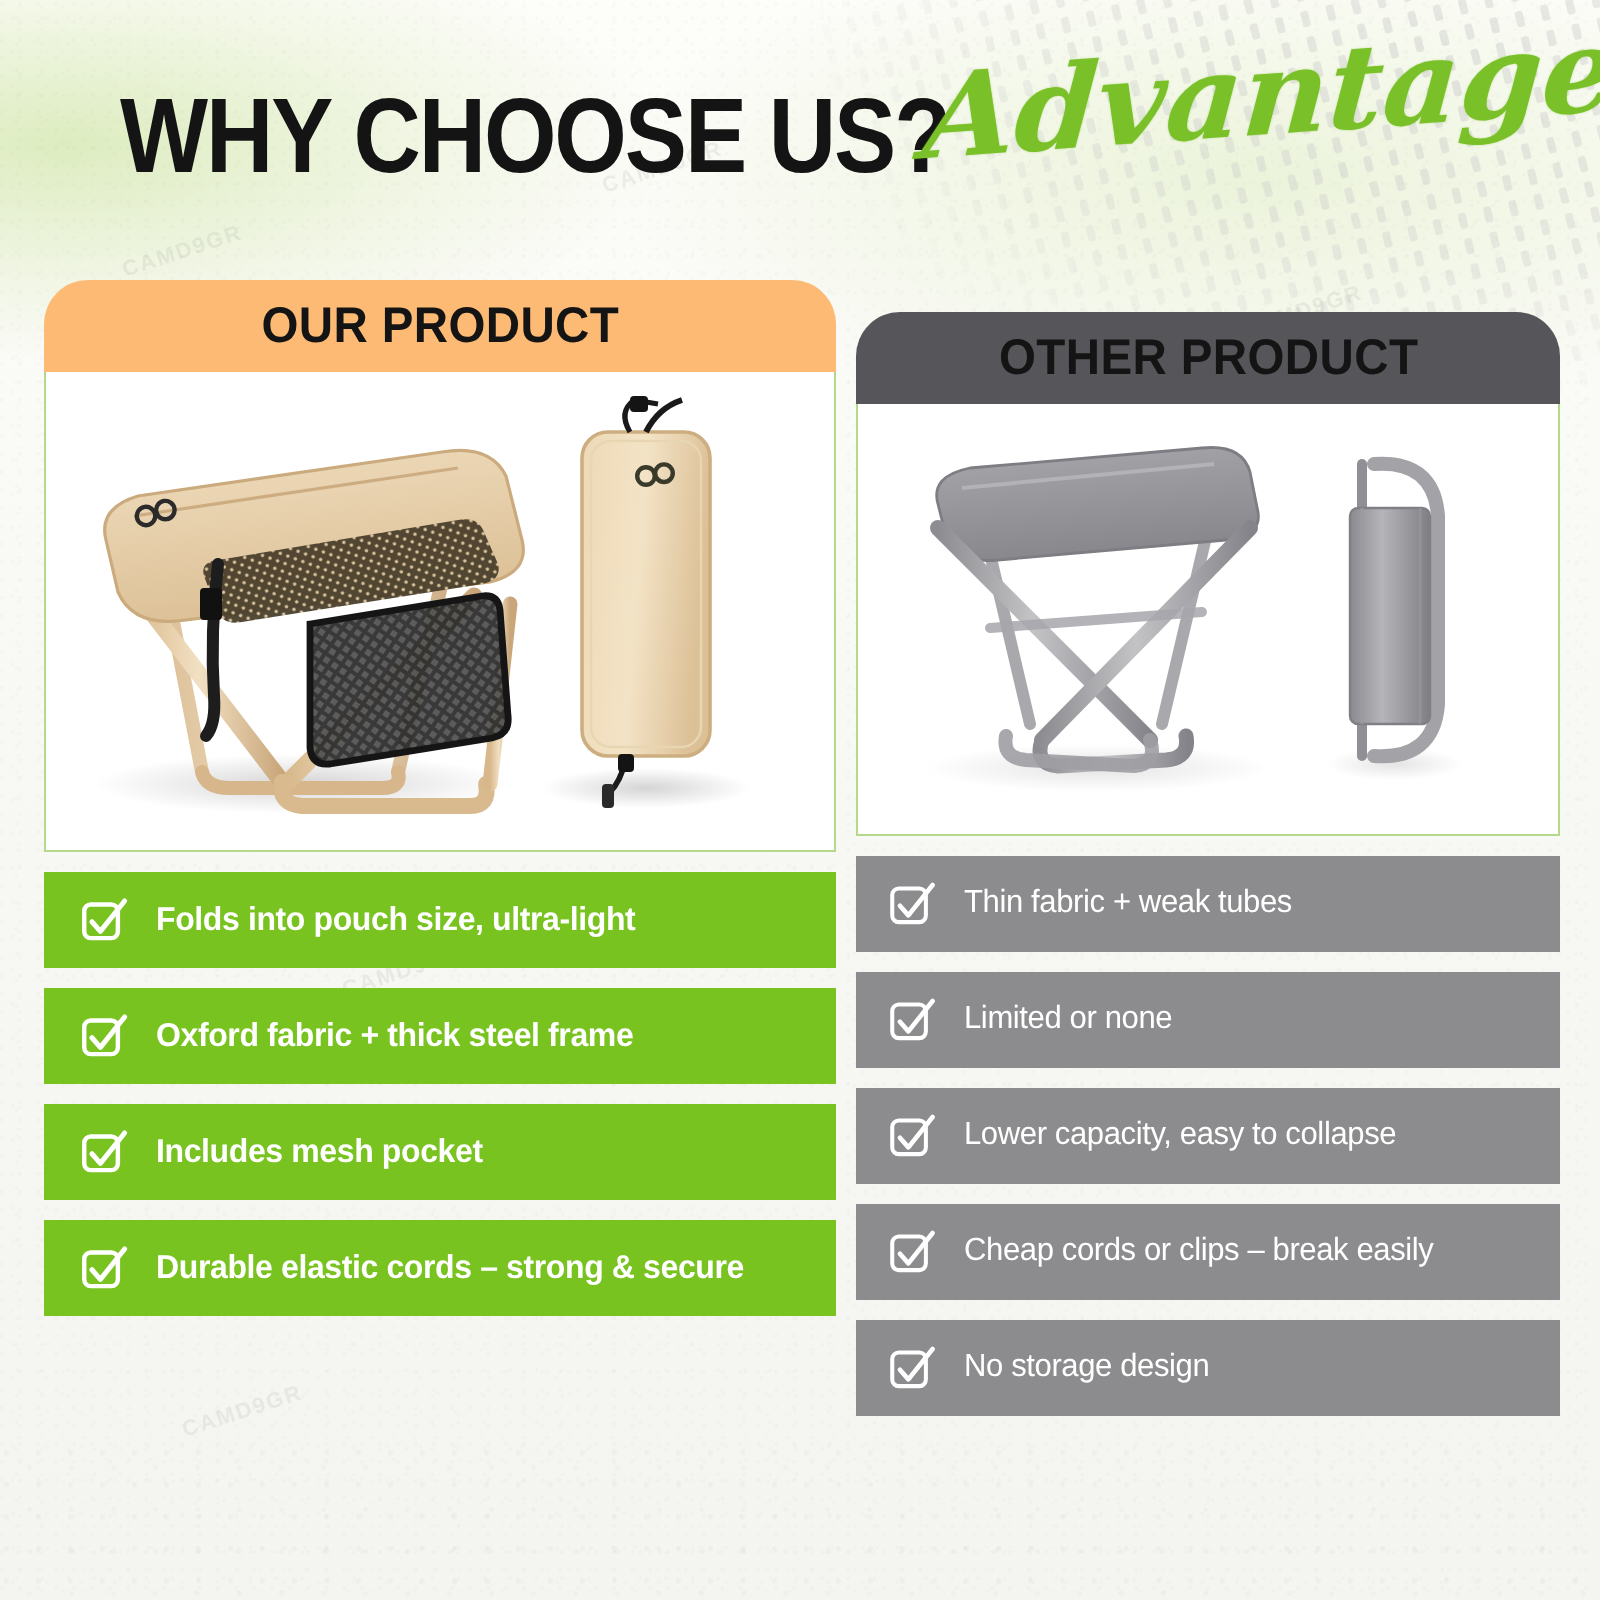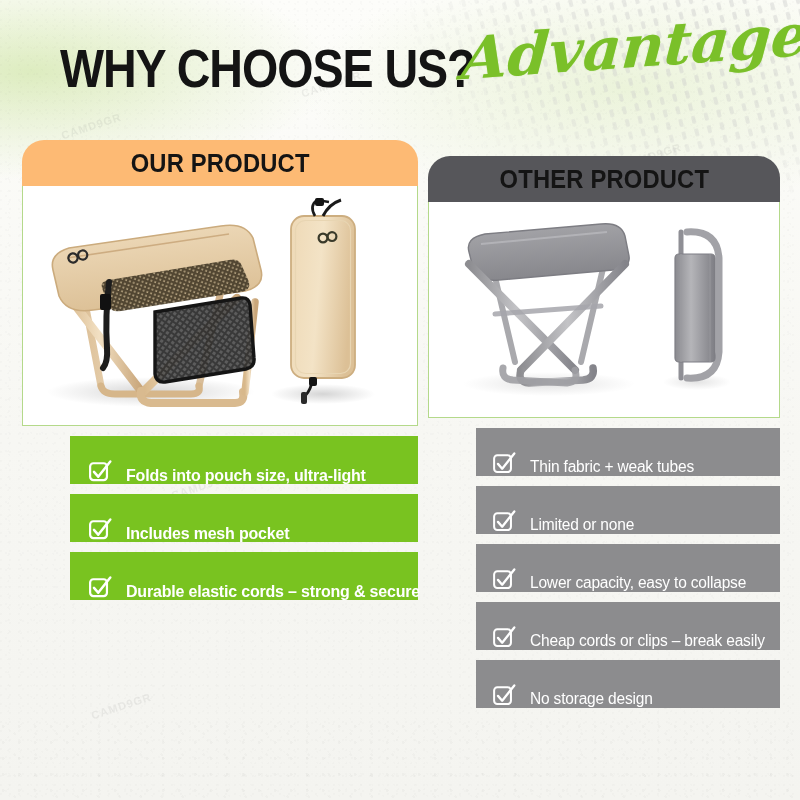--- a/index.html
+++ b/index.html
@@ -159,24 +159,23 @@
   .col-right .img-panel { height: 216px; }
 
   .panel-scene { position: absolute; inset: 0; }
 
   
   .rows { margin-top: 10px; }
   .row {
     height: 48px;
     margin-bottom: 10px;
     display: flex;
-    align-items: flex-end;
+    align-items: center;
     padding-left: 18px;
     box-sizing: border-box;
-    margin-left: 48px;
   }
   .row-green { background: #79c320; }
   .row-gray  { background: #8c8c8e; }
   .row .cb { flex: 0 0 auto; margin-right: 13px; display: block; }
   .row-label {
     font-family: "Liberation Sans", sans-serif;
     color: #ffffff;
     font-size: 16.5px;
     line-height: 1.1;
     letter-spacing: -.2px;
@@ -328,20 +327,27 @@
             <rect x="2.2" y="4.4" width="17.5" height="17.5" rx="3.4" fill="none" stroke="#fff" stroke-width="2.3"></rect>
             <path d="M6.2 13.4 L10.6 18.4 L23.2 2.6" fill="none" stroke="#fff" stroke-width="2.6" stroke-linecap="round" stroke-linejoin="round"></path>
           </svg>
           <span class="row-label">Folds into pouch size, ultra-light</span>
         </div>
         <div class="row row-green">
           <svg class="cb" width="25" height="25" viewBox="0 0 26 26">
             <rect x="2.2" y="4.4" width="17.5" height="17.5" rx="3.4" fill="none" stroke="#fff" stroke-width="2.3"></rect>
             <path d="M6.2 13.4 L10.6 18.4 L23.2 2.6" fill="none" stroke="#fff" stroke-width="2.6" stroke-linecap="round" stroke-linejoin="round"></path>
           </svg>
+          <span class="row-label">Oxford fabric + thick steel frame</span>
+        </div>
+        <div class="row row-green">
+          <svg class="cb" width="25" height="25" viewBox="0 0 26 26">
+            <rect x="2.2" y="4.4" width="17.5" height="17.5" rx="3.4" fill="none" stroke="#fff" stroke-width="2.3"></rect>
+            <path d="M6.2 13.4 L10.6 18.4 L23.2 2.6" fill="none" stroke="#fff" stroke-width="2.6" stroke-linecap="round" stroke-linejoin="round"></path>
+          </svg>
           <span class="row-label">Includes mesh pocket</span>
         </div>
         <div class="row row-green">
           <svg class="cb" width="25" height="25" viewBox="0 0 26 26">
             <rect x="2.2" y="4.4" width="17.5" height="17.5" rx="3.4" fill="none" stroke="#fff" stroke-width="2.3"></rect>
             <path d="M6.2 13.4 L10.6 18.4 L23.2 2.6" fill="none" stroke="#fff" stroke-width="2.6" stroke-linecap="round" stroke-linejoin="round"></path>
           </svg>
           <span class="row-label">Durable elastic cords – strong &amp; secure</span>
         </div>
       </div>

